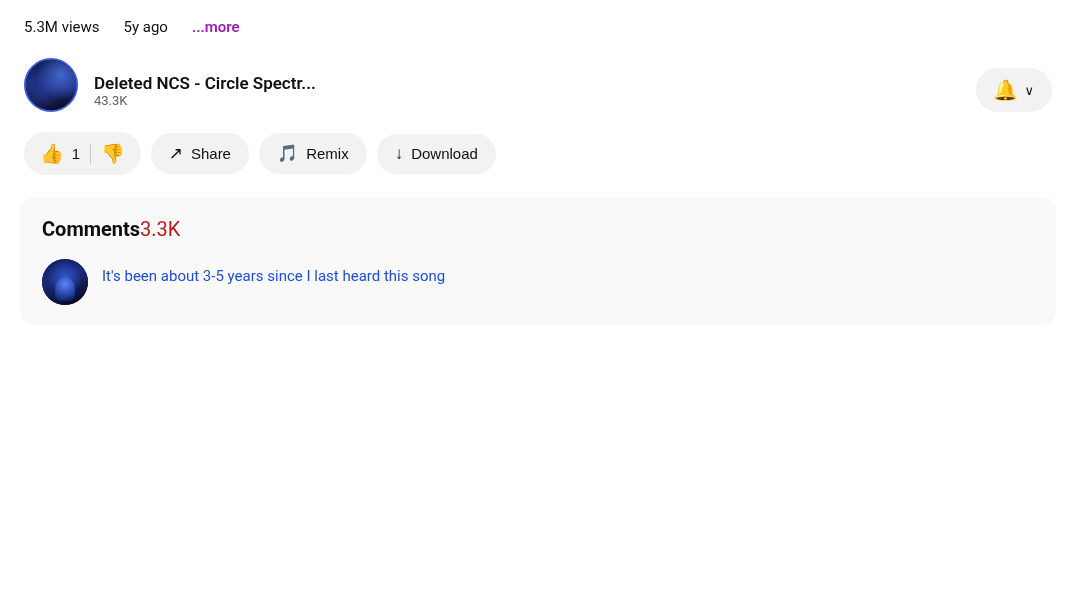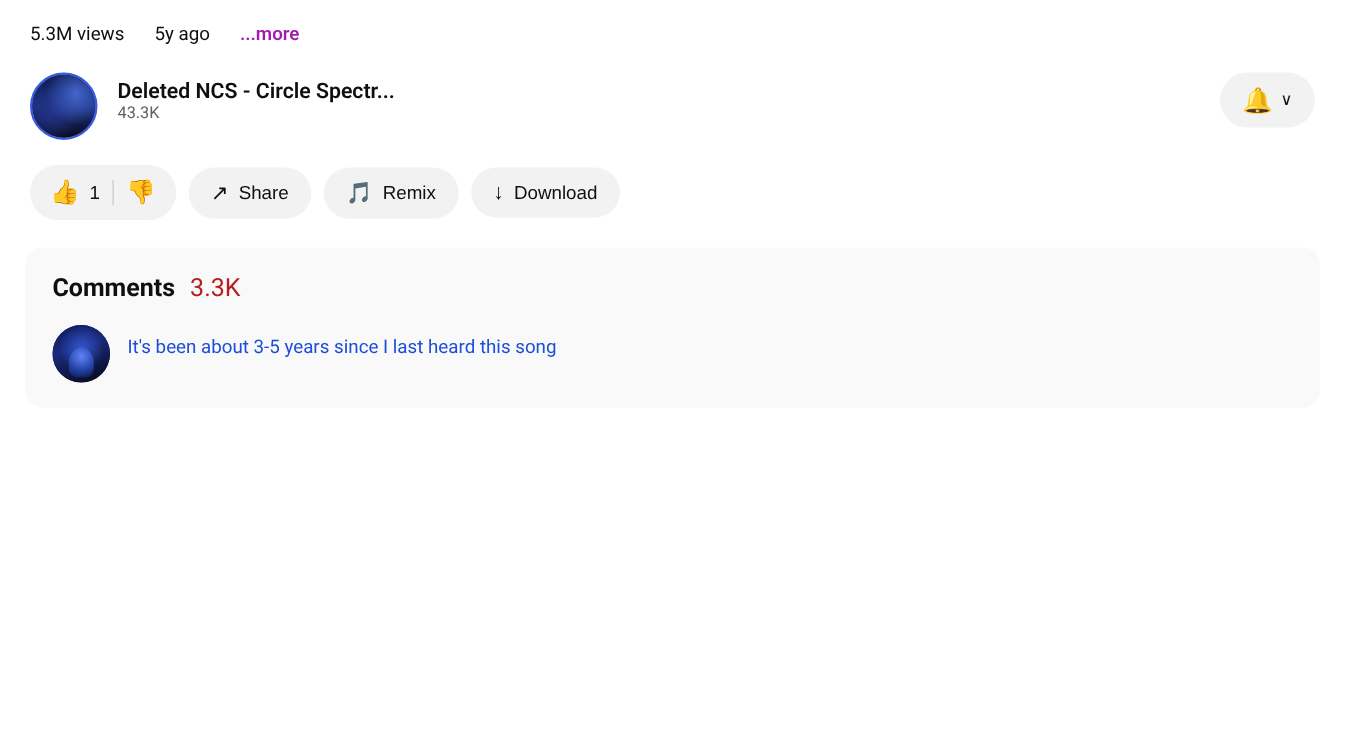--- a/index.html
+++ b/index.html
@@ -25,21 +25,21 @@
 
     .top-bar-more {
       font-size: 15px;
       font-weight: 600;
       color: #a21caf;
       cursor: pointer;
     }
 
     .channel-row {
       display: flex;
-      align-items: flex-start;
+      align-items: flex-end;
       padding: 12px 24px;
       gap: 16px;
     }
 
     .channel-avatar {
       width: 54px;
       height: 54px;
       border-radius: 50%;
       overflow: hidden;
       flex-shrink: 0;
@@ -172,21 +172,20 @@
     .comments-section {
       margin: 8px 20px;
       background: #f9f9f9;
       border-radius: 14px;
       padding: 20px 22px;
     }
 
     .comments-header {
       display: flex;
       align-items: center;
-      gap: 12px;
       margin-bottom: 18px;
     }
 
     .comments-title {
       font-size: 20px;
       font-weight: 700;
       color: #0f0f0f;
     }
 
     .comments-count {

